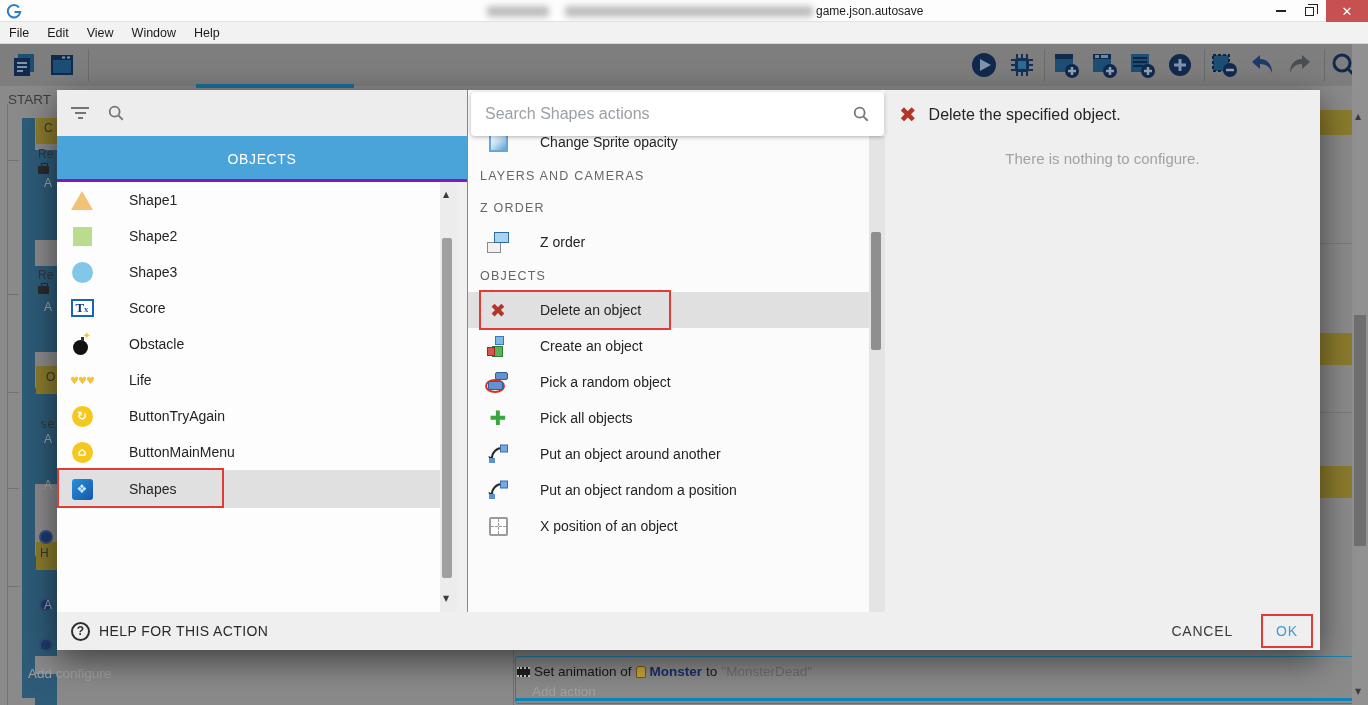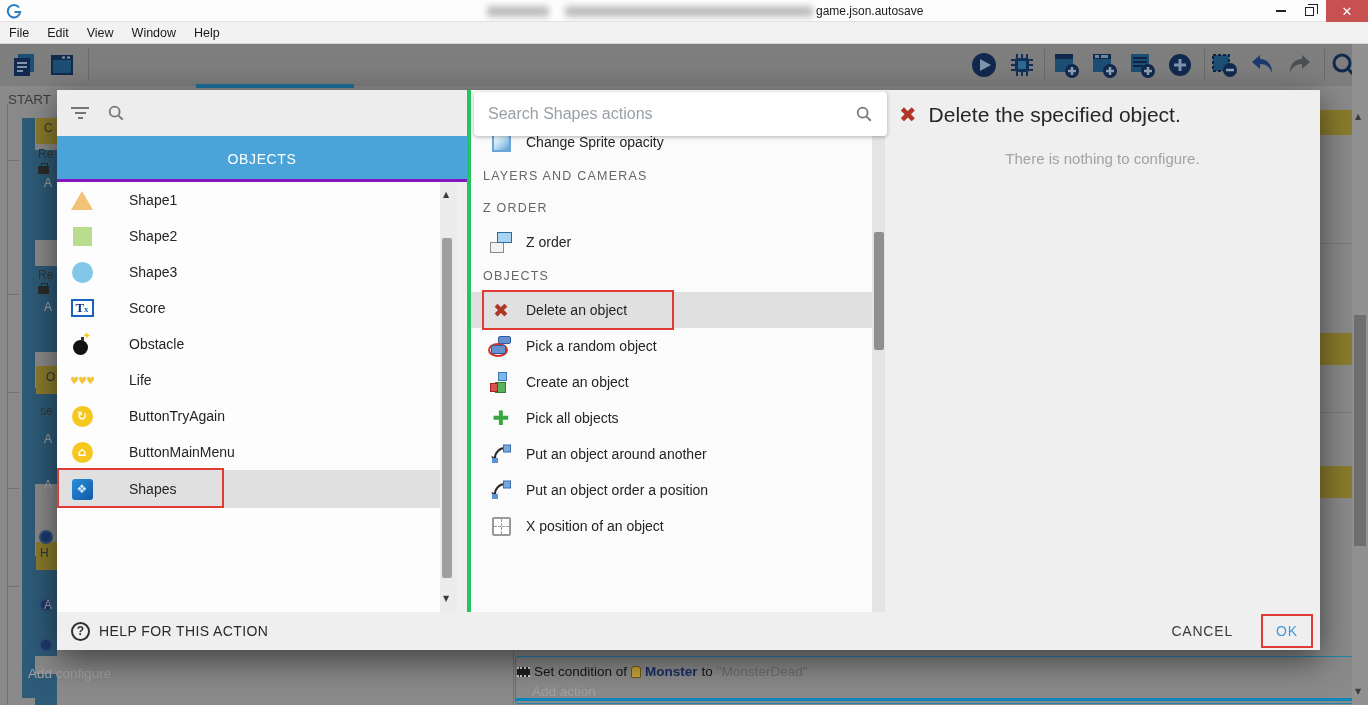--- a/index.html
+++ b/index.html
@@ -74,33 +74,33 @@
   .list-row.selected { background:#e0e0e0; }
   .section-hdr { height:24px; display:flex; align-items:center; padding-left:12px; font-size:12.5px; color:#666; letter-spacing:1.2px; }
   .grp-row { height:38px; }
   .red-anno { position:absolute; border:2px solid #e03c36; pointer-events:none; z-index:6; }
 
   
   .dlg-scroll { position:absolute; background:#ececec; }
   .dlg-thumb { position:absolute; left:2px; width:10px; background:#a0a0a0; border-radius:2px; }
 
   
-  .mid-panel { position:absolute; left:410px; top:0; width:418px; height:522px; background:#fbfbfb; border-left:4px solid #22c55e; }
+  .mid-panel { position:absolute; left:410px; top:0; width:418px; height:522px; background:#fbfbfb; border-left:1px solid #22c55e; }
   .mid-card { position:absolute; left:3px; top:2px; width:413px; height:44px; background:#fff; border-radius:4px; box-shadow:0 1px 4px rgba(0,0,0,0.3); display:flex; align-items:center; padding:0 14px; z-index:3; }
   .act-list { position:absolute; left:0; top:34px; width:401px; height:488px; z-index:1; overflow:hidden; }
   .act-row { position:relative; height:36px; display:flex; align-items:center; padding-left:18px; font-size:14px; color:#242424; }
   .act-row .icon-box { width:24px; height:24px; display:flex; align-items:center; justify-content:center; position:relative; }
-  .act-row .lbl { margin-left:13px; }
+  .act-row .lbl { margin-left:30px; }
   .act-row.selected { background:#e0e0e0; }
   .act-hdr { height:32px; display:flex; align-items:center; padding-left:12px; font-size:12.5px; color:#666; letter-spacing:1.2px; }
 
   
   .cfg-panel { position:absolute; left:828px; top:0; width:435px; height:522px; background:#efefef; }
   .cfg-head { position:absolute; left:14px; top:13px; display:flex; align-items:center; gap:12px; }
-  .cfg-title { font-size:21px; color:#262626; }
+  .cfg-title { font-size:16px; color:#262626; }
   .cfg-empty { position:absolute; left:0; top:60px; width:100%; text-align:center; font-size:15px; color:#a2a2a2; }
   .big-x { font-size:21px; color:#b03629; font-weight:bold; font-family:"DejaVu Sans",sans-serif; }
 
   
   .dlg-footer { position:absolute; left:0; top:522px; width:1263px; height:38px; background:#efefef; display:flex; align-items:center; }
   .help-btn { display:flex; align-items:center; gap:9px; margin-left:14px; font-size:14px; color:#2a2a2a; letter-spacing:0.4px; }
   .q-circle { width:19px; height:19px; border:2px solid #2f2f2f; border-radius:50%; display:flex; align-items:center; justify-content:center; font-size:12px; font-weight:bold; color:#2f2f2f; }
   .footer-right { margin-left:auto; display:flex; align-items:center; }
   .btn-cancel { font-size:14px; color:#3a3a3a; letter-spacing:0.8px; margin-right:28px; }
   .ok-anno { border:2px solid #e03c36; padding:6px 0; width:52px; text-align:center; margin-right:7px; }
@@ -289,39 +289,39 @@
   <div class="mini-gear" style="left:41px; top:596px;"></div>
 
   <div id="fragments">
       <span class="frag frag-lg" style="left: 8px; top: 48px;">START</span>
       <span class="frag frag-dark" style="left: 44px; top: 77px;">C</span>
       <span class="frag frag-dark" style="left: 38px; top: 103px;">Re</span>
       <span class="frag frag-light" style="left: 44px; top: 132px;">A</span>
       <span class="frag frag-dark" style="left: 38px; top: 224px;">Re</span>
       <span class="frag frag-light" style="left: 44px; top: 256px;">A</span>
       <span class="frag frag-dark" style="left: 46px; top: 326px;">O</span>
-      <span class="frag frag-dark" style="left: 40px; top: 360px;">se</span>
+      <span class="frag frag-dark" style="left: 40px; top: 374px; font-family: Liberation Mono, monospace;">se</span>
       <span class="frag frag-light" style="left: 44px; top: 388px;">A</span>
       <span class="frag frag-light" style="left: 44px; top: 434px;">A</span>
       <span class="frag frag-dark" style="left: 40px; top: 502px;">H</span>
       <span class="frag frag-light" style="left: 44px; top: 554px;">A</span>
     </div>
 
   <div class="yellow-row" style="left:1320px; top:66px; width:32px; height:25px;"></div>
   <div class="yellow-row" style="left:1320px; top:289px; width:32px; height:32px;"></div>
   <div class="yellow-row" style="left:1320px; top:422px; width:32px; height:32px;"></div>
   <div class="hline" style="left:1320px; top:199px; width:32px;"></div>
   <div class="hline" style="left:1320px; top:368px; width:32px;"></div>
 
   <div class="bottom-divider"></div>
   <div class="sel-box"></div>
   <div class="blue-line"></div>
   <div class="action-row">
     <span class="film-icon"></span>
-    <span>Set condition of</span>
+    <span>Set animation of</span>
     <span class="monster-icon"></span>
     <span class="obj-bold">Monster</span>
     <span>to</span>
     <span class="val-quoted">"MonsterDead"</span>
   </div>
   <div class="add-link" style="left:532px; top:640px;">Add action</div>
   <div class="add-link" style="left:28px; top:622px;">Add configure</div>
 </div>
 
 <div class="v-scroll">
@@ -442,37 +442,37 @@
         <div class="act-hdr">OBJECTS</div>
         <div class="act-row selected">
           <span class="icon-box">
             <span class="i-del">✖</span>
           </span>
           <span class="lbl">Delete an object</span>
           <i class="red-anno" style="left:11px; top:-2px; width:192px; height:40px;"></i>
         </div>
         <div class="act-row">
           <span class="icon-box">
+            <span class="i-cr">
+              <i class="g"></i>
+              <i class="r"></i>
+              <i class="b"></i>
+            </span>
+          </span>
+          <span class="lbl">Create an object</span>
+        </div>
+        <div class="act-row">
+          <span class="icon-box">
             <span class="i-pr">
               <i class="ring"></i>
               <i class="b"></i>
               <i class="a"></i>
             </span>
           </span>
           <span class="lbl">Pick a random object</span>
-        </div>
-        <div class="act-row">
-          <span class="icon-box">
-            <span class="i-cr">
-              <i class="g"></i>
-              <i class="r"></i>
-              <i class="b"></i>
-            </span>
-          </span>
-          <span class="lbl">Create an object</span>
         </div>
         <div class="act-row">
           <span class="icon-box">
             <span class="i-plus">✚</span>
           </span>
           <span class="lbl">Pick all objects</span>
         </div>
         <div class="act-row">
           <span class="icon-box">
             <svg class="i-ar" viewBox="0 0 22 22">
@@ -486,21 +486,21 @@
         </div>
         <div class="act-row">
           <span class="icon-box">
             <svg class="i-ar" viewBox="0 0 22 22">
               <path d="M5 15 A10 10 0 0 1 15 5" fill="none" stroke="#2b2b2b" stroke-width="2"></path>
               <path d="M1.5 13 L8 15.5 L3 19.5 Z" fill="#2b2b2b"></path>
               <rect x="2" y="15" width="6" height="5" fill="#5b92d6"></rect>
               <rect x="13.5" y="2" width="7" height="7" fill="#78a9e0" stroke="#3a6ab0"></rect>
             </svg>
           </span>
-          <span class="lbl">Put an object order a position</span>
+          <span class="lbl">Put an object random a position</span>
         </div>
         <div class="act-row">
           <span class="icon-box">
             <span class="i-xp">
               <i class="h"></i>
               <i class="v"></i>
             </span>
           </span>
           <span class="lbl">X position of an object</span>
         </div>

